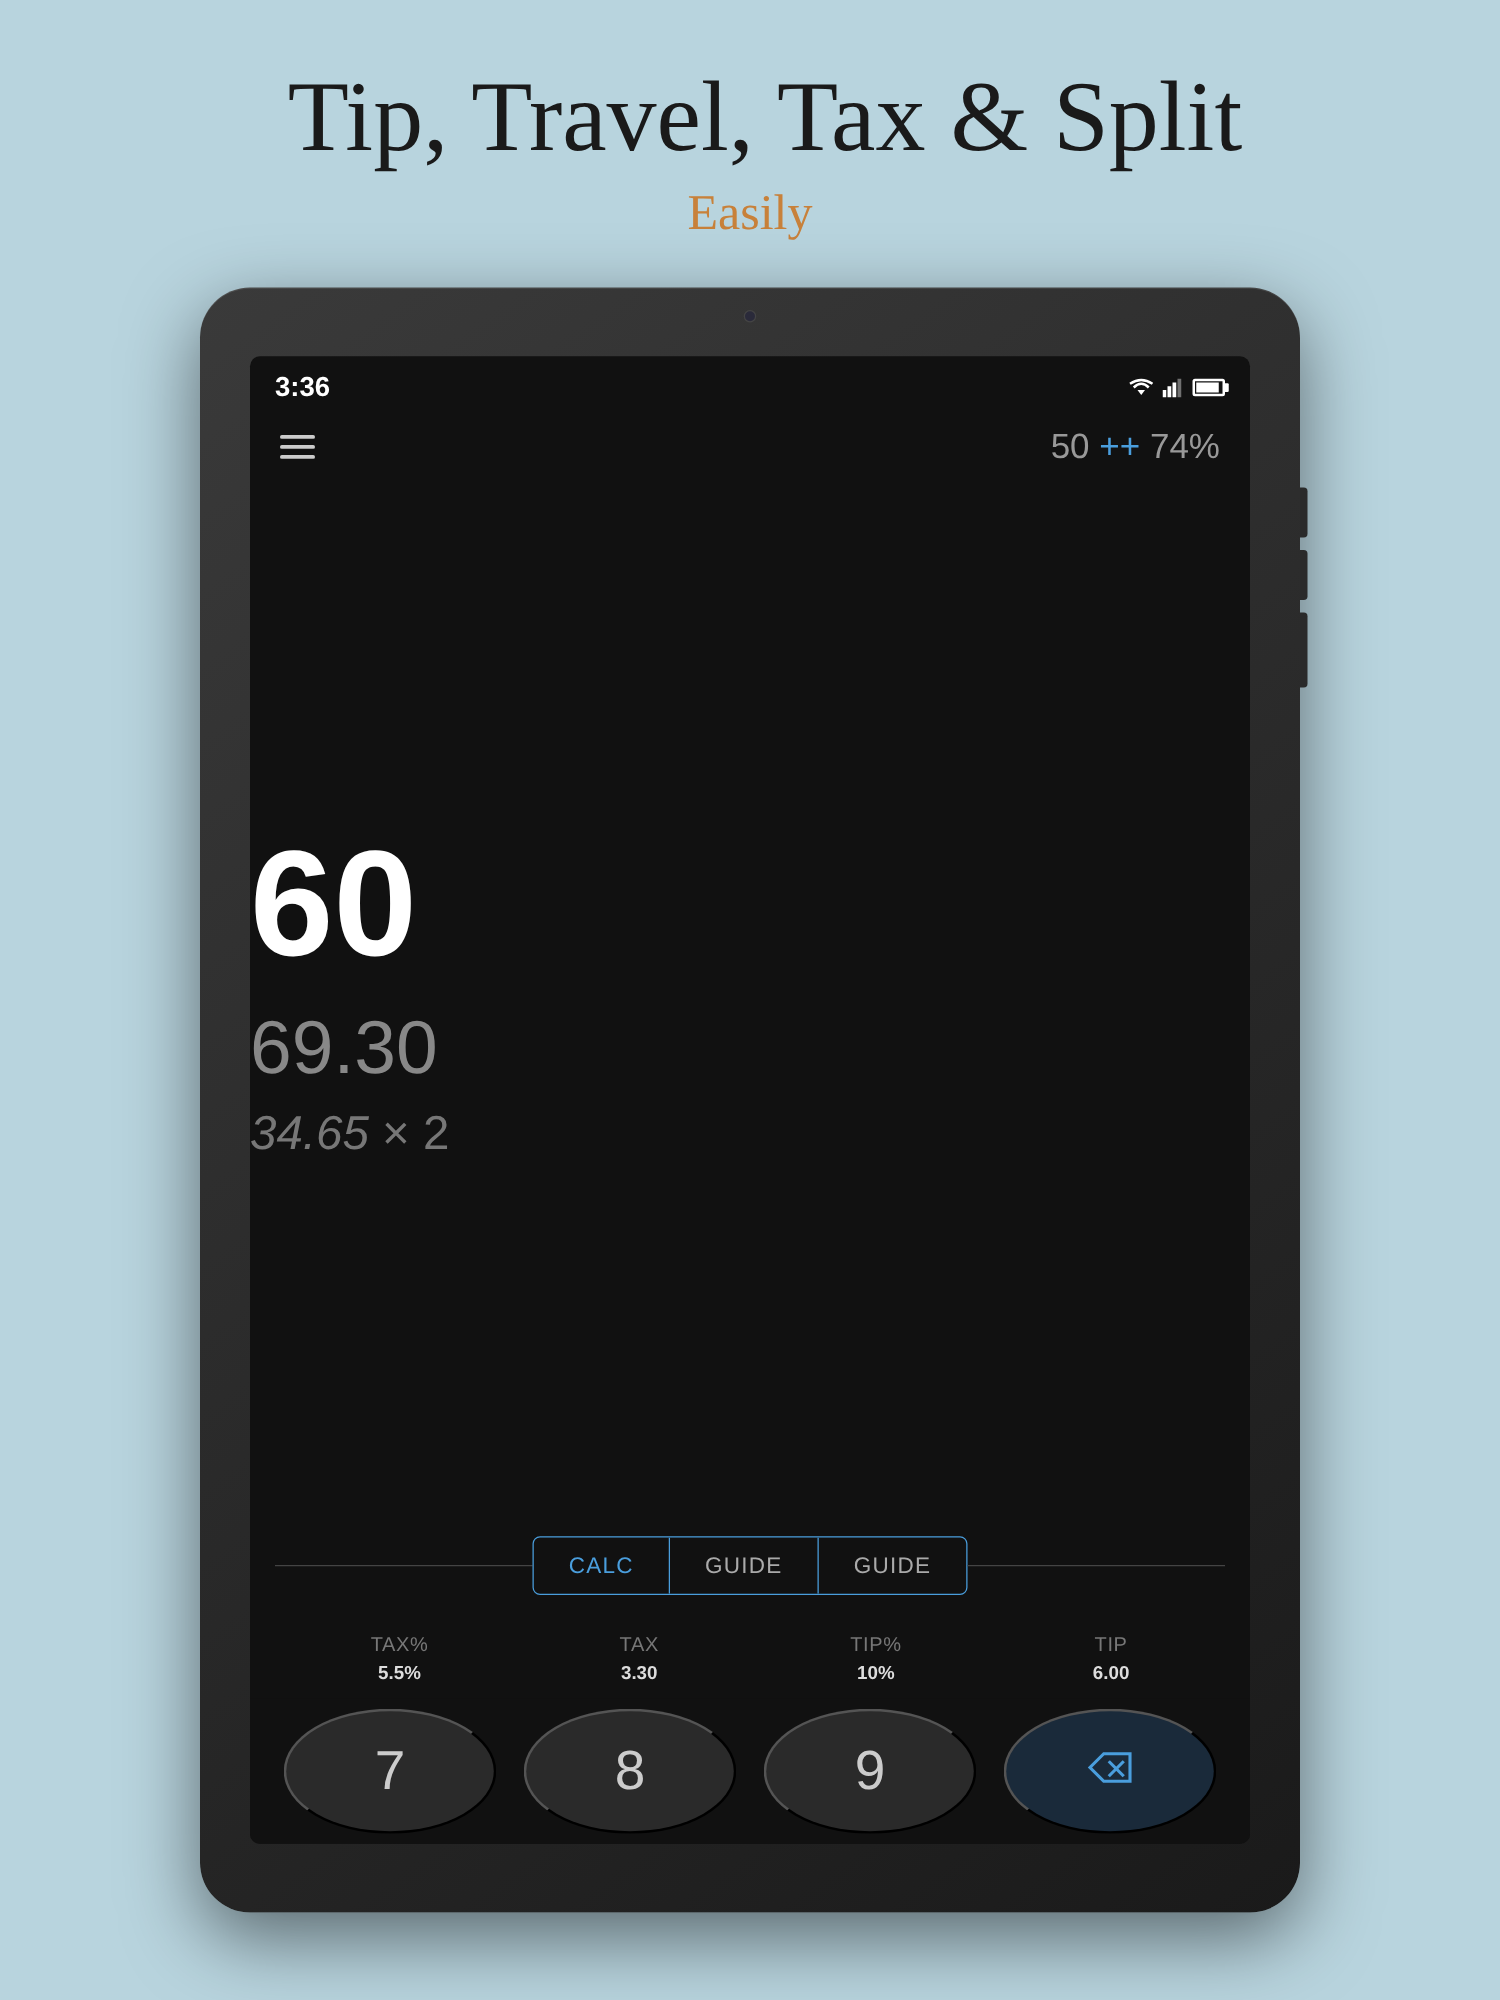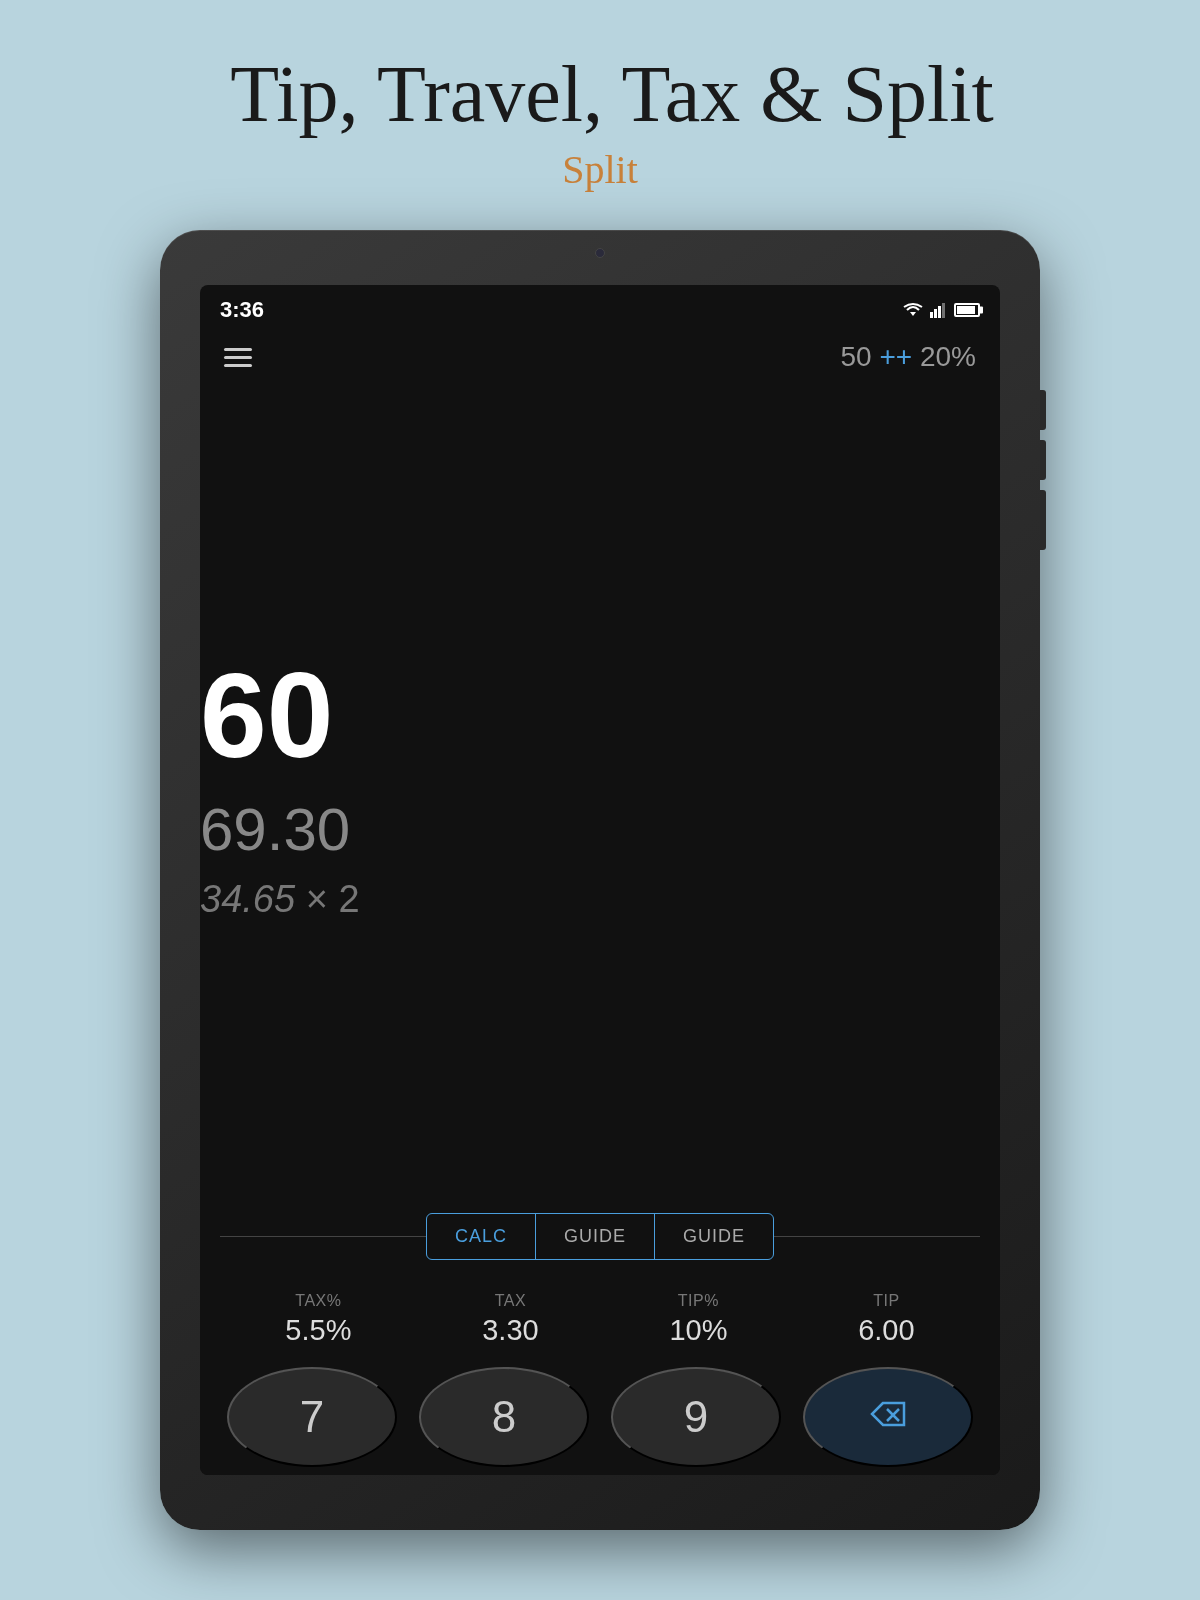--- a/index.html
+++ b/index.html
@@ -301,22 +301,22 @@
     }
 
     .info-label {
       font-size: 16px;
       color: #777777;
       font-family: sans-serif;
       letter-spacing: 0.5px;
     }
 
     .info-value {
-      font-size: 29px;
-      font-weight: 400;
+      font-size: 15px;
+      font-weight: 700;
       color: #dddddd;
       font-family: sans-serif;
     }
 
     
     .keypad-row {
       display: flex;
       justify-content: space-around;
       padding: 8px 16px;
       background: #111111;
@@ -343,21 +343,21 @@
     .delete-symbol {
       color: #4a9edd;
       font-size: 36px;
     }
   </style>
 </head>
 <body>
 
 <div class="header-section">
   <div class="header-title">Tip, Travel, Tax &amp; Split</div>
-  <div class="header-subtitle">Split</div>
+  <div class="header-subtitle">Easily</div>
 </div>
 
 <div class="tablet-container">
   <div class="tablet-body">
 
     <div class="tablet-camera"></div>
 
     <div class="tablet-vol-up"></div>
     <div class="tablet-vol-down"></div>
     <div class="tablet-power-btn"></div>
@@ -389,21 +389,21 @@
 
       <div class="app-top-bar">
         <div class="hamburger-icon">
           <div class="hamburger-line"></div>
           <div class="hamburger-line"></div>
           <div class="hamburger-line"></div>
         </div>
         <div class="formula-display">
           <span>50</span>
           <span class="formula-plus">+</span><span class="formula-plus">+</span>
-          <span>20%</span>
+          <span>74%</span>
         </div>
       </div>
 
       <div class="result-area">
         <div class="main-result">60</div>
         <div class="secondary-result">69.30</div>
         <div class="split-result">
           <span>34.65</span>
           <span class="split-multiplier">× 2</span>
         </div>

